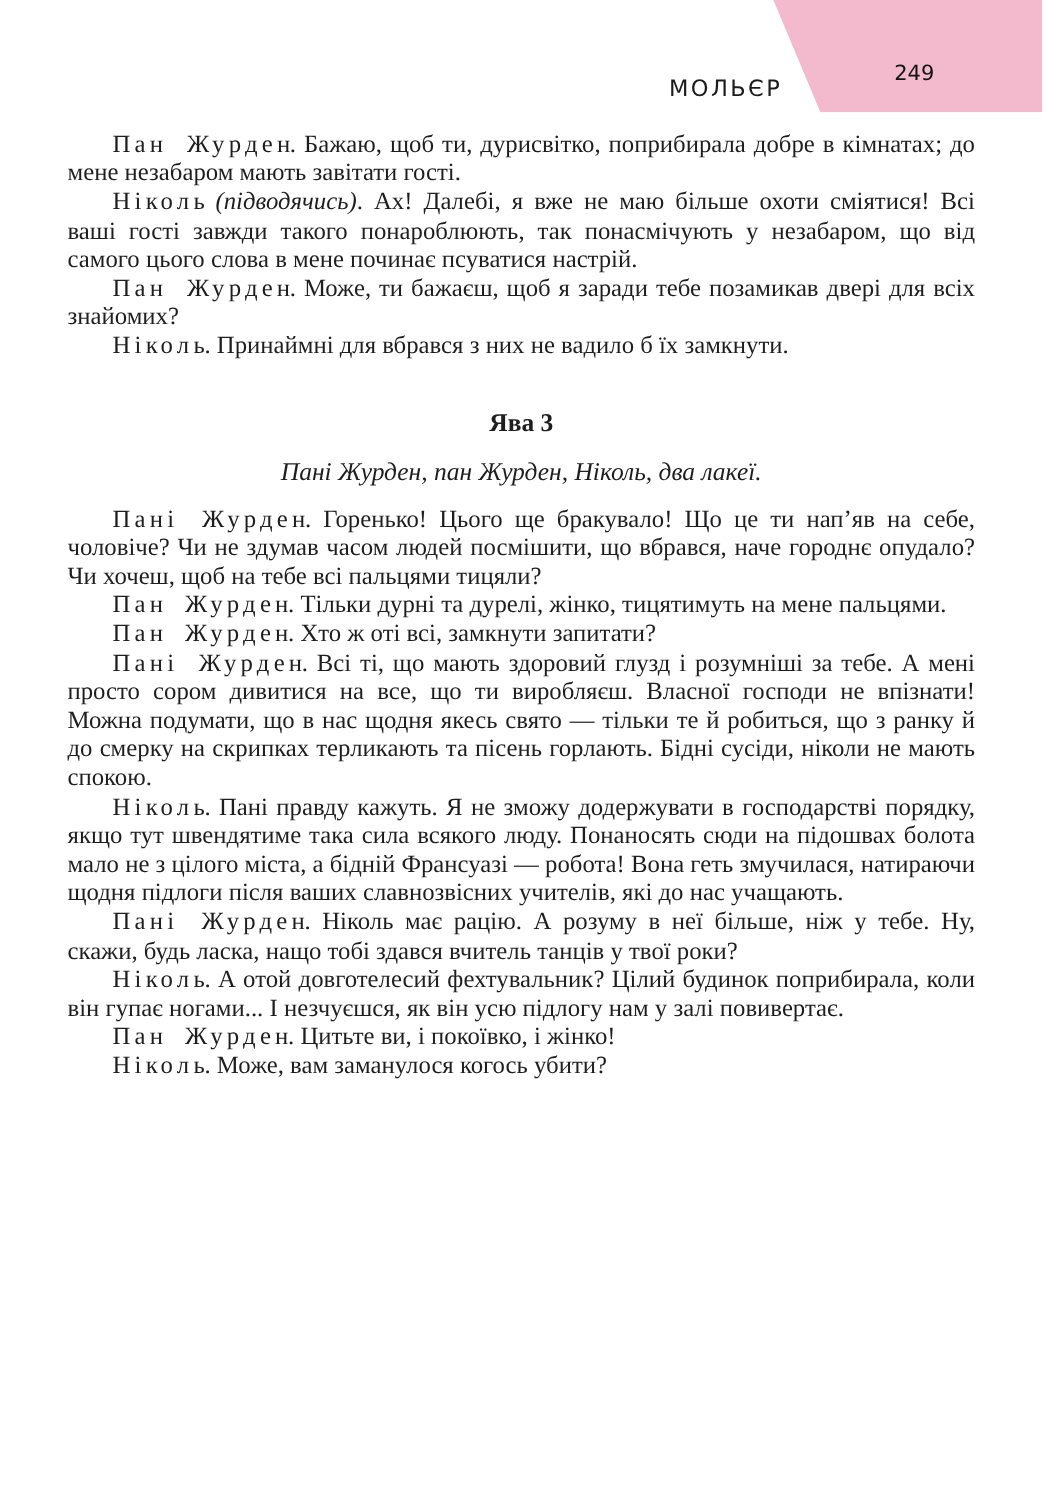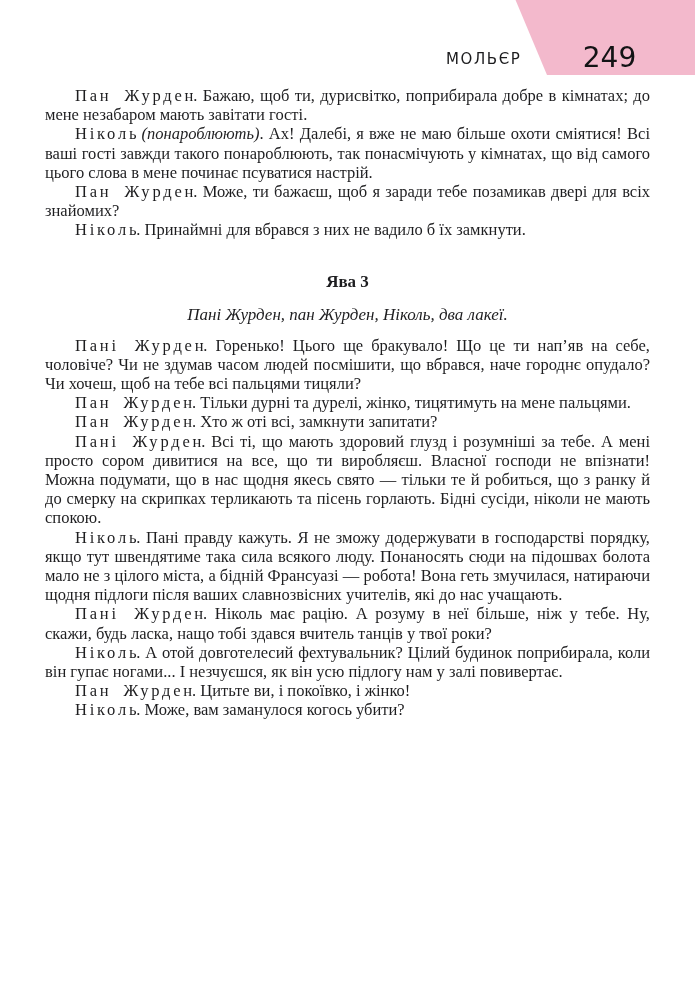--- a/index.html
+++ b/index.html
@@ -31,21 +31,21 @@
     letter-spacing: 1.6px;
     color: #1b1b1d;
     white-space: nowrap;
   }
   .page-number {
     position: absolute;
     top: 41px; left: 577px;
     width: 65px;
     text-align: center;
     font-family: "DejaVu Sans", sans-serif;
-    font-size: 28px;
+    font-size: 14px;
     color: #131315;
   }
   
   .text-block {
     position: absolute;
     top: 86px; left: 45px;
     width: 605px;
     font-size: 16.5px;
     line-height: 19.2px;
     text-align: justify;
@@ -84,21 +84,21 @@
 <div class="page">
 
   <div class="header-tab" style="background: rgb(243, 185, 204);"></div>
   <div class="running-title">МОЛЬЄР</div>
   <div class="page-number">249</div>
 
   <div class="text-block">
 
     <p class="dialogue"><span class="speaker">Пан Журден</span><span class="stage"></span><span class="speech">. Бажаю, щоб ти, дурисвітко, поприбирала добре в кімнатах; до мене незабаром мають завітати гості.</span></p>
 
-    <p class="dialogue"><span class="speaker">Ніколь</span><span class="stage"> (понароблюють)</span><span class="speech">. Ах! Далебі, я вже не маю більше охоти сміятися! Всі ваші гості завжди такого понароблюють, так понасмічують у кімнатах, що від самого цього слова в мене починає псуватися настрій.</span></p>
+    <p class="dialogue"><span class="speaker">Ніколь</span><span class="stage"> (підводячись)</span><span class="speech">. Ах! Далебі, я вже не маю більше охоти сміятися! Всі ваші гості завжди такого понароблюють, так понасмічують у незабаром, що від самого цього слова в мене починає псуватися настрій.</span></p>
 
     <p class="dialogue"><span class="speaker">Пан Журден</span><span class="stage"></span><span class="speech">. Може, ти бажаєш, щоб я заради тебе позамикав двері для всіх знайомих?</span></p>
 
     <p class="dialogue"><span class="speaker">Ніколь</span><span class="stage"></span><span class="speech">. Принаймні для вбрався з них не вадило б їх замкнути.</span></p>
 
     <div class="scene">
       <div class="scene-heading">Ява 3</div>
       <div class="scene-cast">Пані Журден, пан Журден, Ніколь, два лакеї.</div>
     </div>
 

